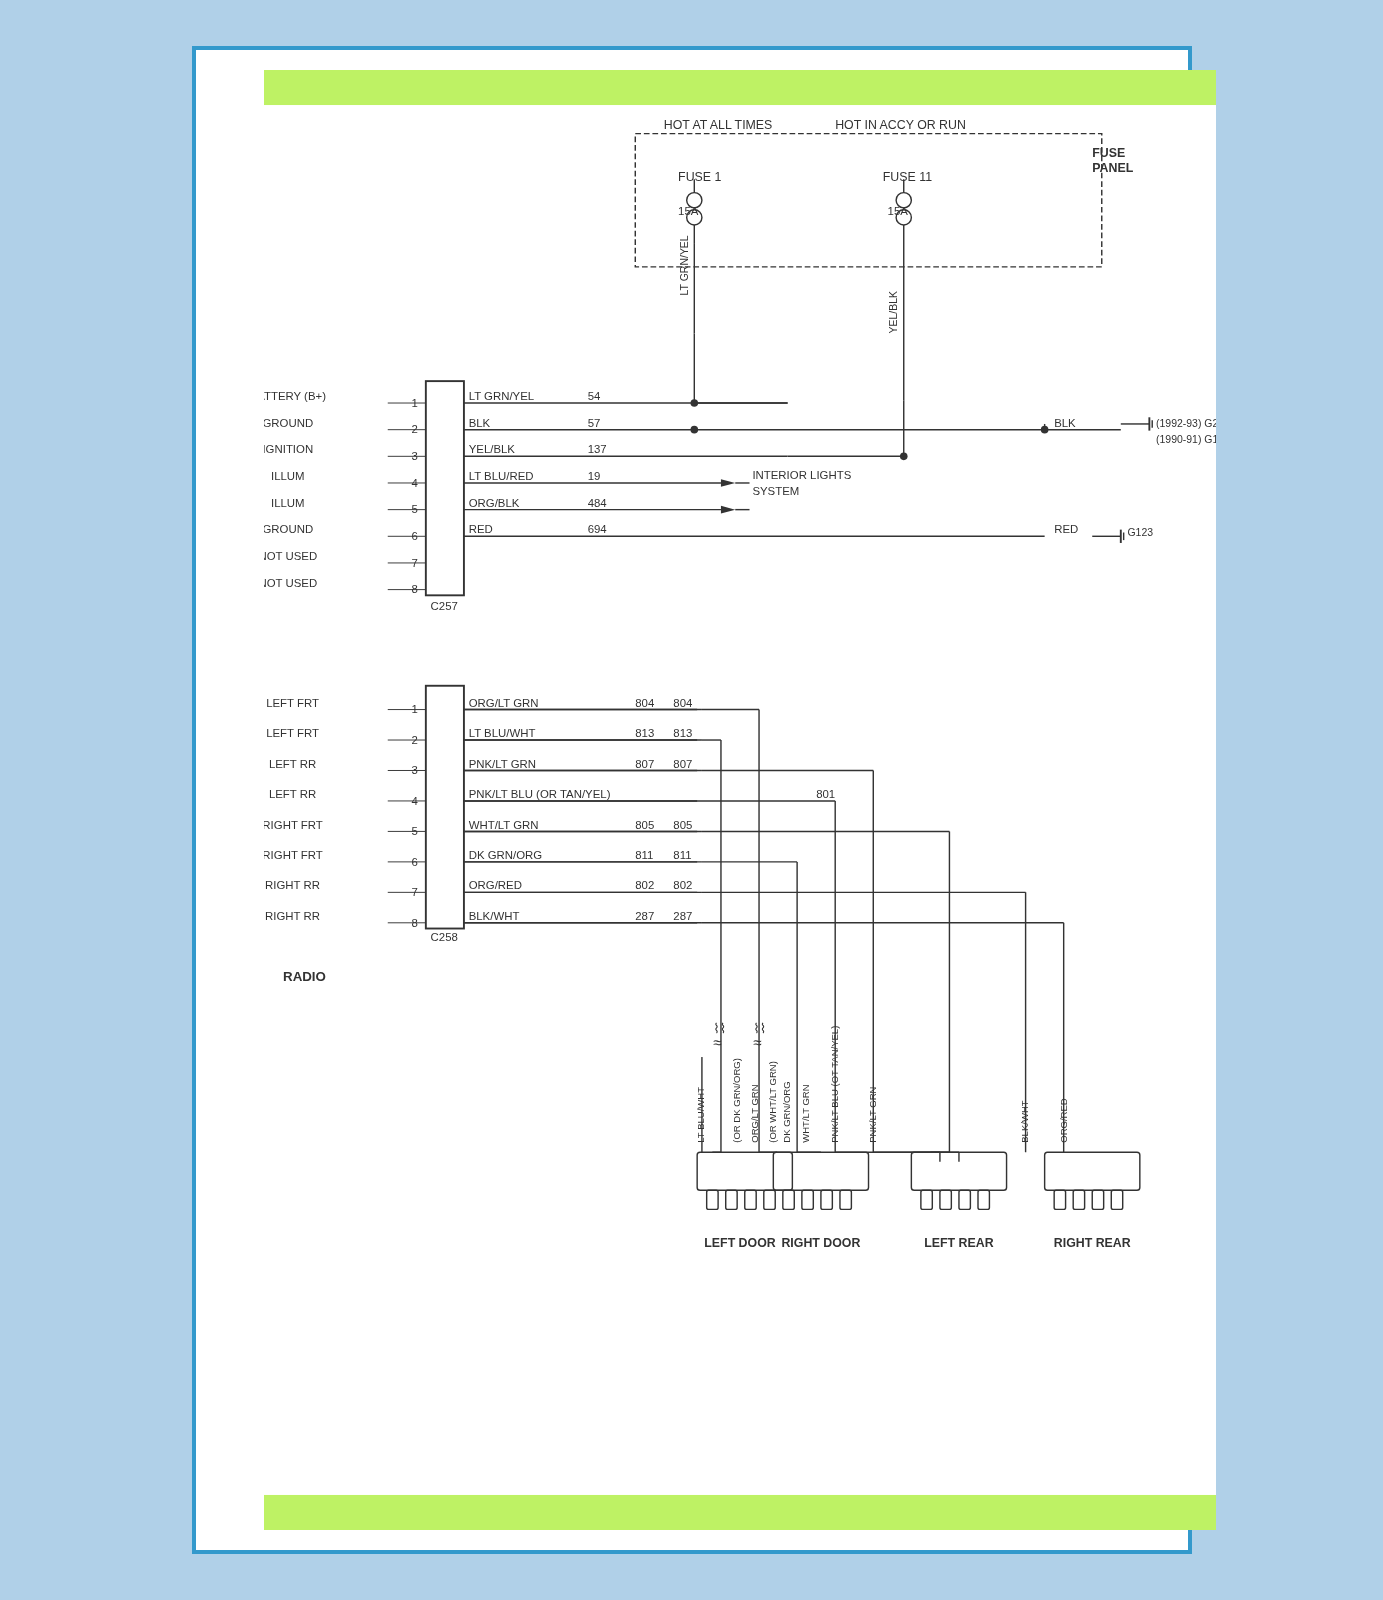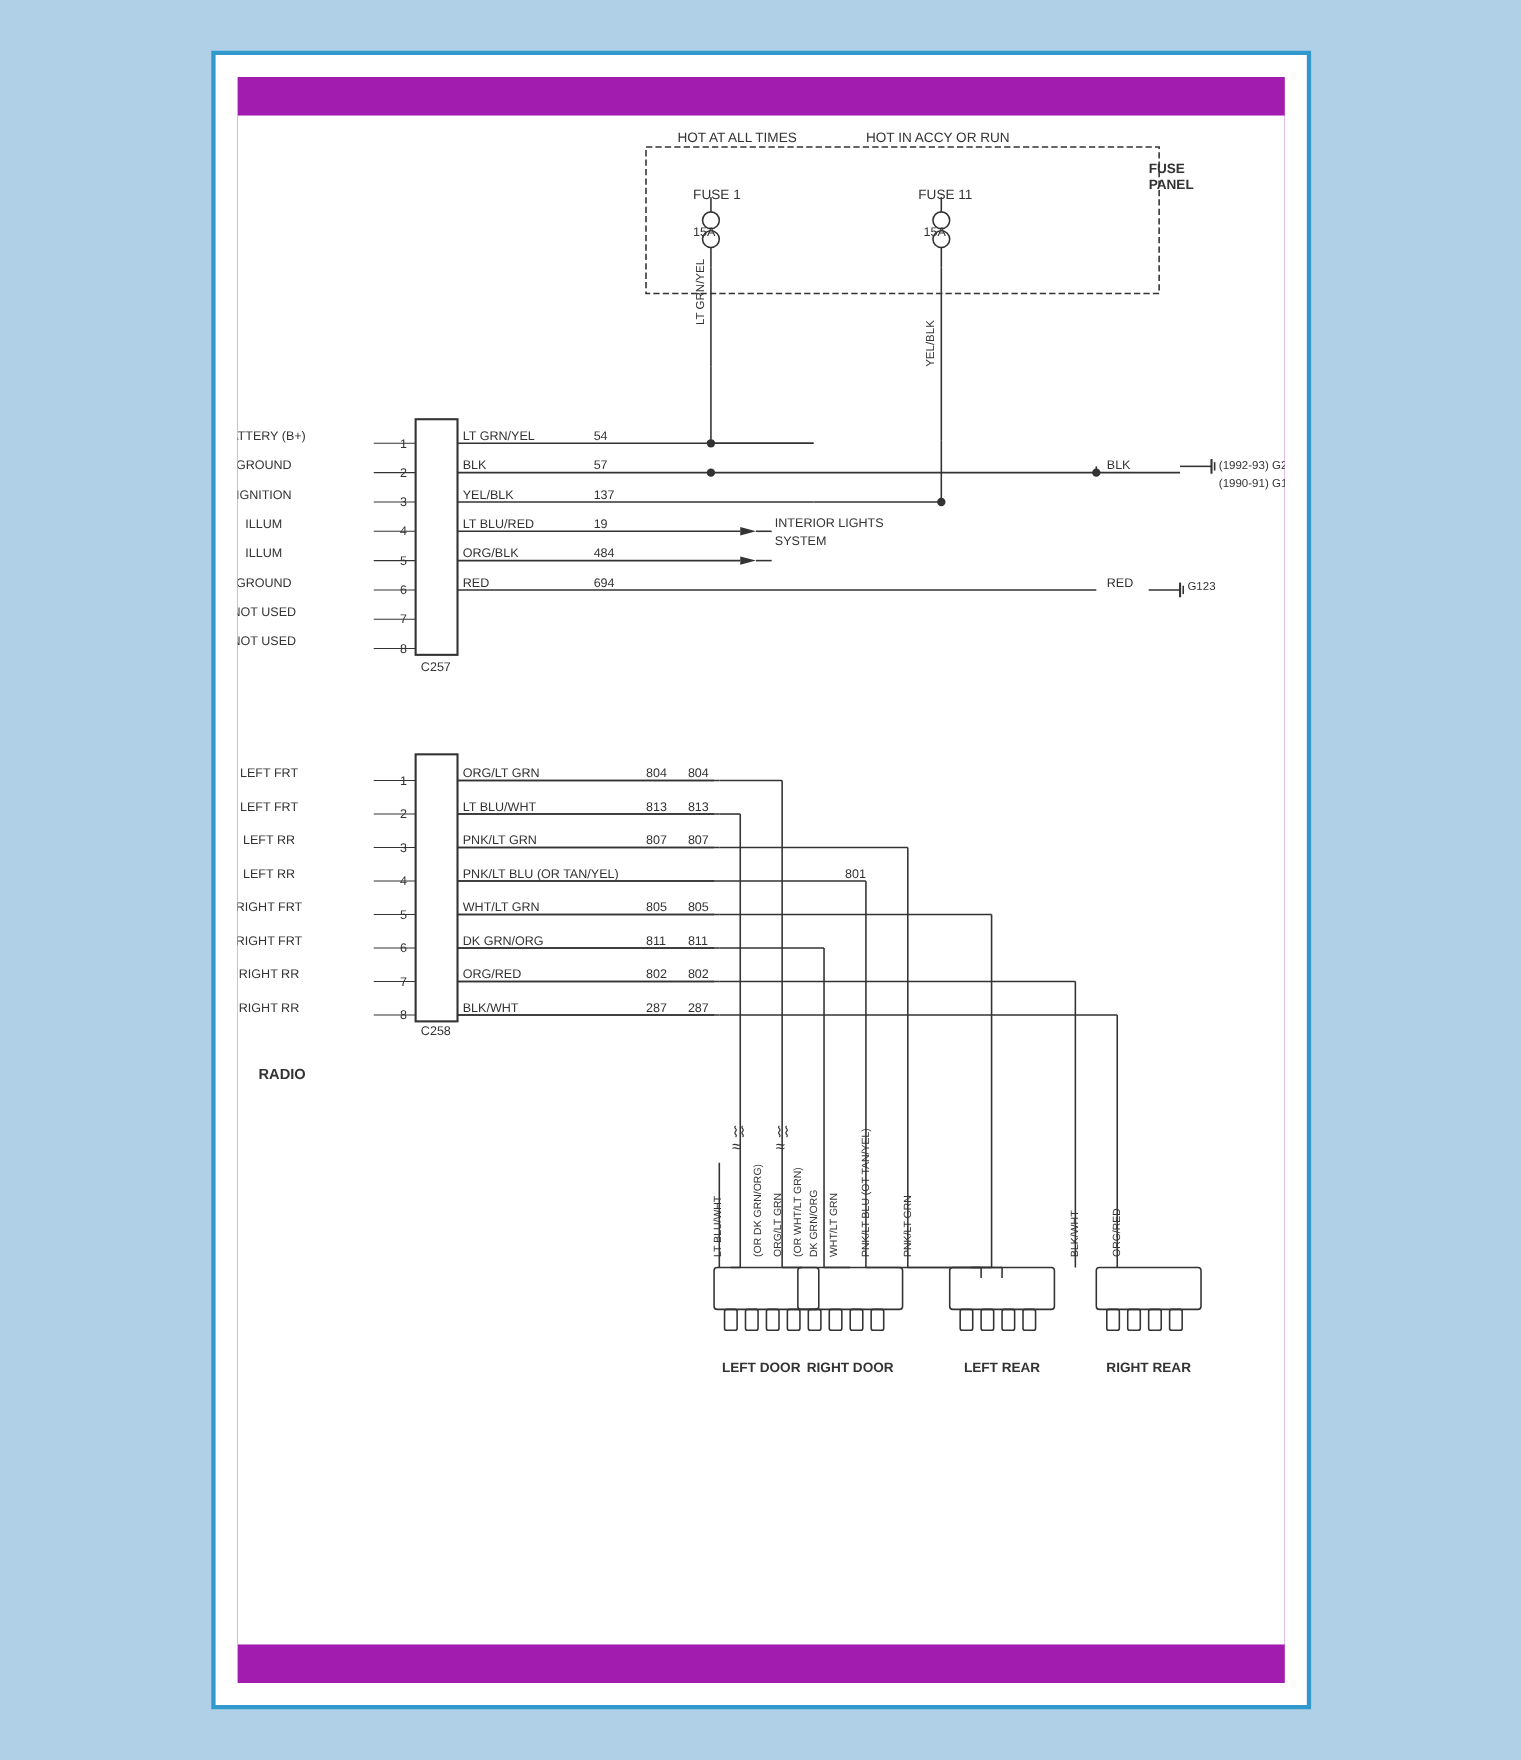--- a/index.html
+++ b/index.html
@@ -16,21 +16,22 @@
       border: 4px solid #3399cc;
       width: 1000px;
       min-height: 1500px;
       position: relative;
       padding: 20px;
     }
     .diagram-container {
       position: relative;
       width: 100%;
       height: 1460px;
-      background: #a21caf;
+      background: #bef264;
+      margin-left: 48px;
     }
     svg.wiring-diagram {
       position: absolute;
       top: 0;
       left: 0;
       width: 100%;
       height: 100%;
     }
     text {
       font-family: Arial, sans-serif;

